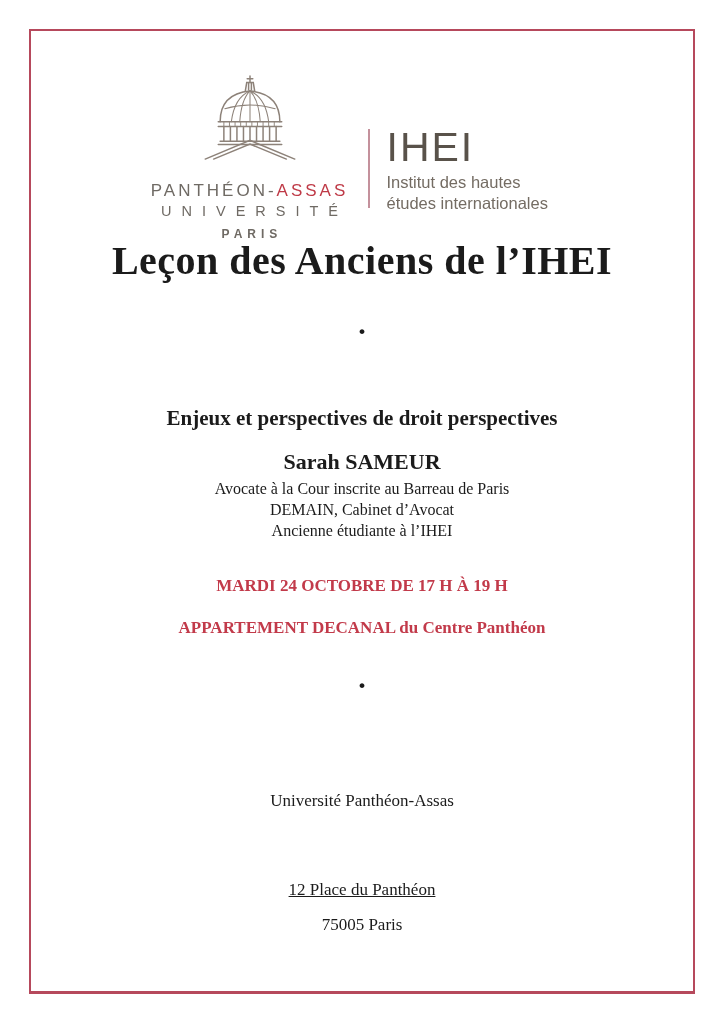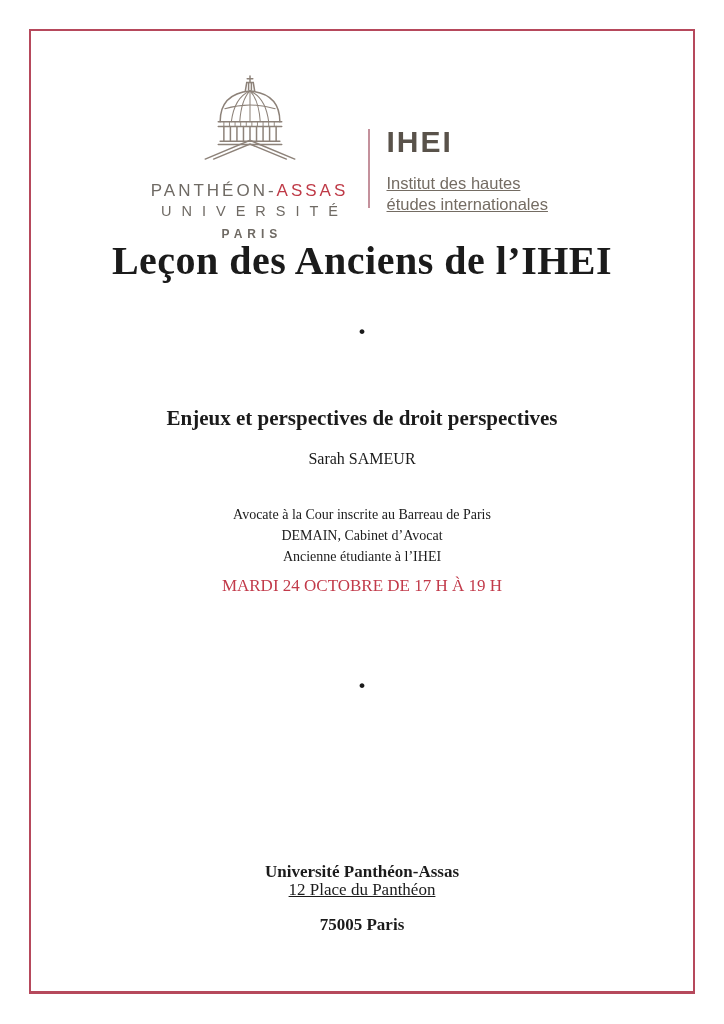--- a/index.html
+++ b/index.html
@@ -36,39 +36,39 @@
   .dome-svg{display:block;}
   .wm1{font-size:17px;letter-spacing:3px;color:var(--logo-gray);white-space:nowrap;margin-top:20px;}
   .wm1 .red{color:var(--assas-red);}
   .wm2{font-size:14.5px;letter-spacing:10px;color:var(--logo-gray);white-space:nowrap;margin-top:2px;padding-left:10px;}
   .wm3{font-size:12px;letter-spacing:5px;color:var(--logo-gray);margin-top:8px;padding-left:5px;font-weight:bold;}
   .logo-divider{
     width:2px;height:79px;background:var(--divider-rose);
     margin:54px 17px 0 20px;flex:0 0 auto;
   }
   .ihei-logo{margin-top:52px;text-align:left;width:186px;}
-  .ihei-acronym{font-size:30px;font-weight:bold;color:var(--ihei-dark);letter-spacing:2px;line-height:1;}
-  .ihei-sub{font-size:16.5px;color:var(--ihei-gray);line-height:1.28;margin-top:16px;text-decoration:underline;}
+  .ihei-acronym{font-size:41px;font-weight:normal;color:var(--ihei-dark);letter-spacing:2px;line-height:1;}
+  .ihei-sub{font-size:16.5px;color:var(--ihei-gray);line-height:1.28;margin-top:4px;}
 
   
   .page-title{top:206px;font-size:40px;font-weight:bold;line-height:1.2;letter-spacing:0.5px;}
   .sep-dot{font-size:30px;font-weight:bold;line-height:1;height:30px;}
   .sep-1{top:278px;}
   .sep-2{top:632px;}
   .subtitle-1{top:344px;font-size:25px;font-weight:bold;line-height:1.2;}
   .subtitle-2{top:375px;font-size:21px;font-weight:bold;line-height:1.2;}
-  .speaker-name{top:418px;font-size:16px;line-height:1.2;}
-  .speaker-roles{top:473px;font-size:14px;line-height:21px;}
-  .event-line{font-size:17px;font-weight:normal;color:var(--accent-red);}
+  .speaker-name{top:418px;font-size:22px;line-height:1.2;font-weight:bold;}
+  .speaker-roles{top:447px;font-size:16px;line-height:21px;}
+  .event-line{font-size:17px;font-weight:bold;color:var(--accent-red);}
   .event-date{top:545px;}
   .event-loc{top:587px;}
   .footer-line{font-size:17px;}
-  .f1{top:831px;font-weight:bold;}
+  .f1{top:760px;}
   .f2{top:849px;text-decoration:underline;}
-  .f3{top:884px;font-weight:bold;}
+  .f3{top:884px;}
 </style>
 </head>
 <body>
 
 <div class="frame">
 
   <div class="logo-row">
 
     <div class="assas-logo">
       <svg class="dome-svg" width="112" height="86" viewBox="0 0 120 92" fill="none" stroke="#8d8279" stroke-width="1.6" stroke-linecap="round">
@@ -141,20 +141,21 @@
   <div class="abs subtitle-2">Enjeux et perspectives de droit perspectives</div>
 
   <div class="abs speaker-name">Sarah SAMEUR</div>
   <div class="abs speaker-roles">
     <div>Avocate à la Cour inscrite au Barreau de Paris</div>
     <div>DEMAIN, Cabinet d’Avocat</div>
     <div>Ancienne étudiante à l’IHEI</div>
   </div>
 
   <div class="abs event-line event-date">MARDI 24 OCTOBRE DE 17 H À 19 H</div>
+  <div class="abs event-line event-loc">APPARTEMENT DECANAL du Centre Panthéon</div>
 
   <div class="abs sep-dot sep-2">.</div>
 
   <div class="abs footer-line f1">Université Panthéon-Assas</div>
   <div class="abs footer-line f2">12 Place du Panthéon</div>
   <div class="abs footer-line f3">75005 Paris</div>
 
 </div>
 
 </body></html>

